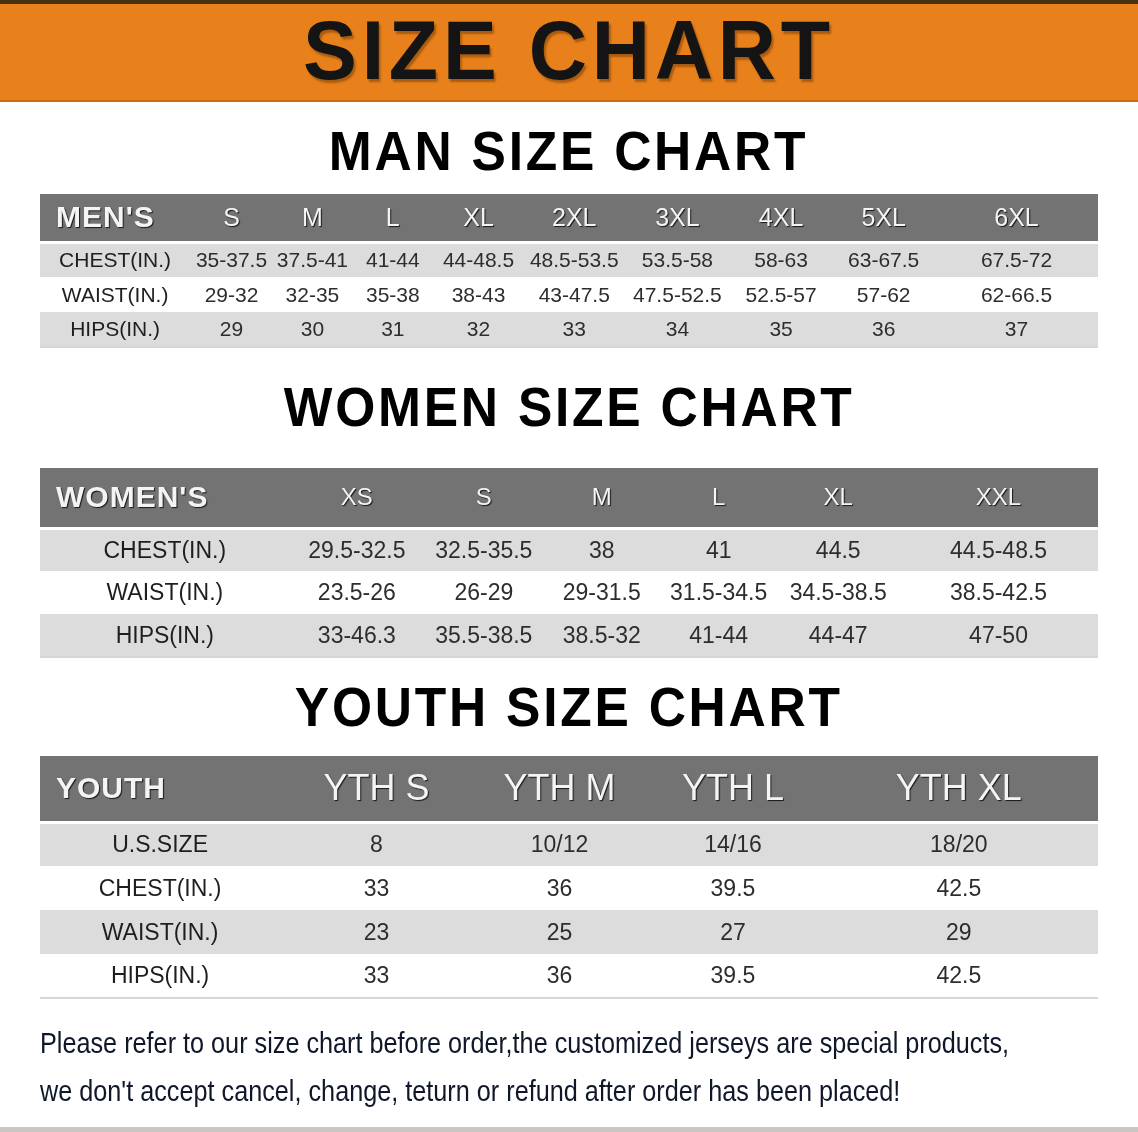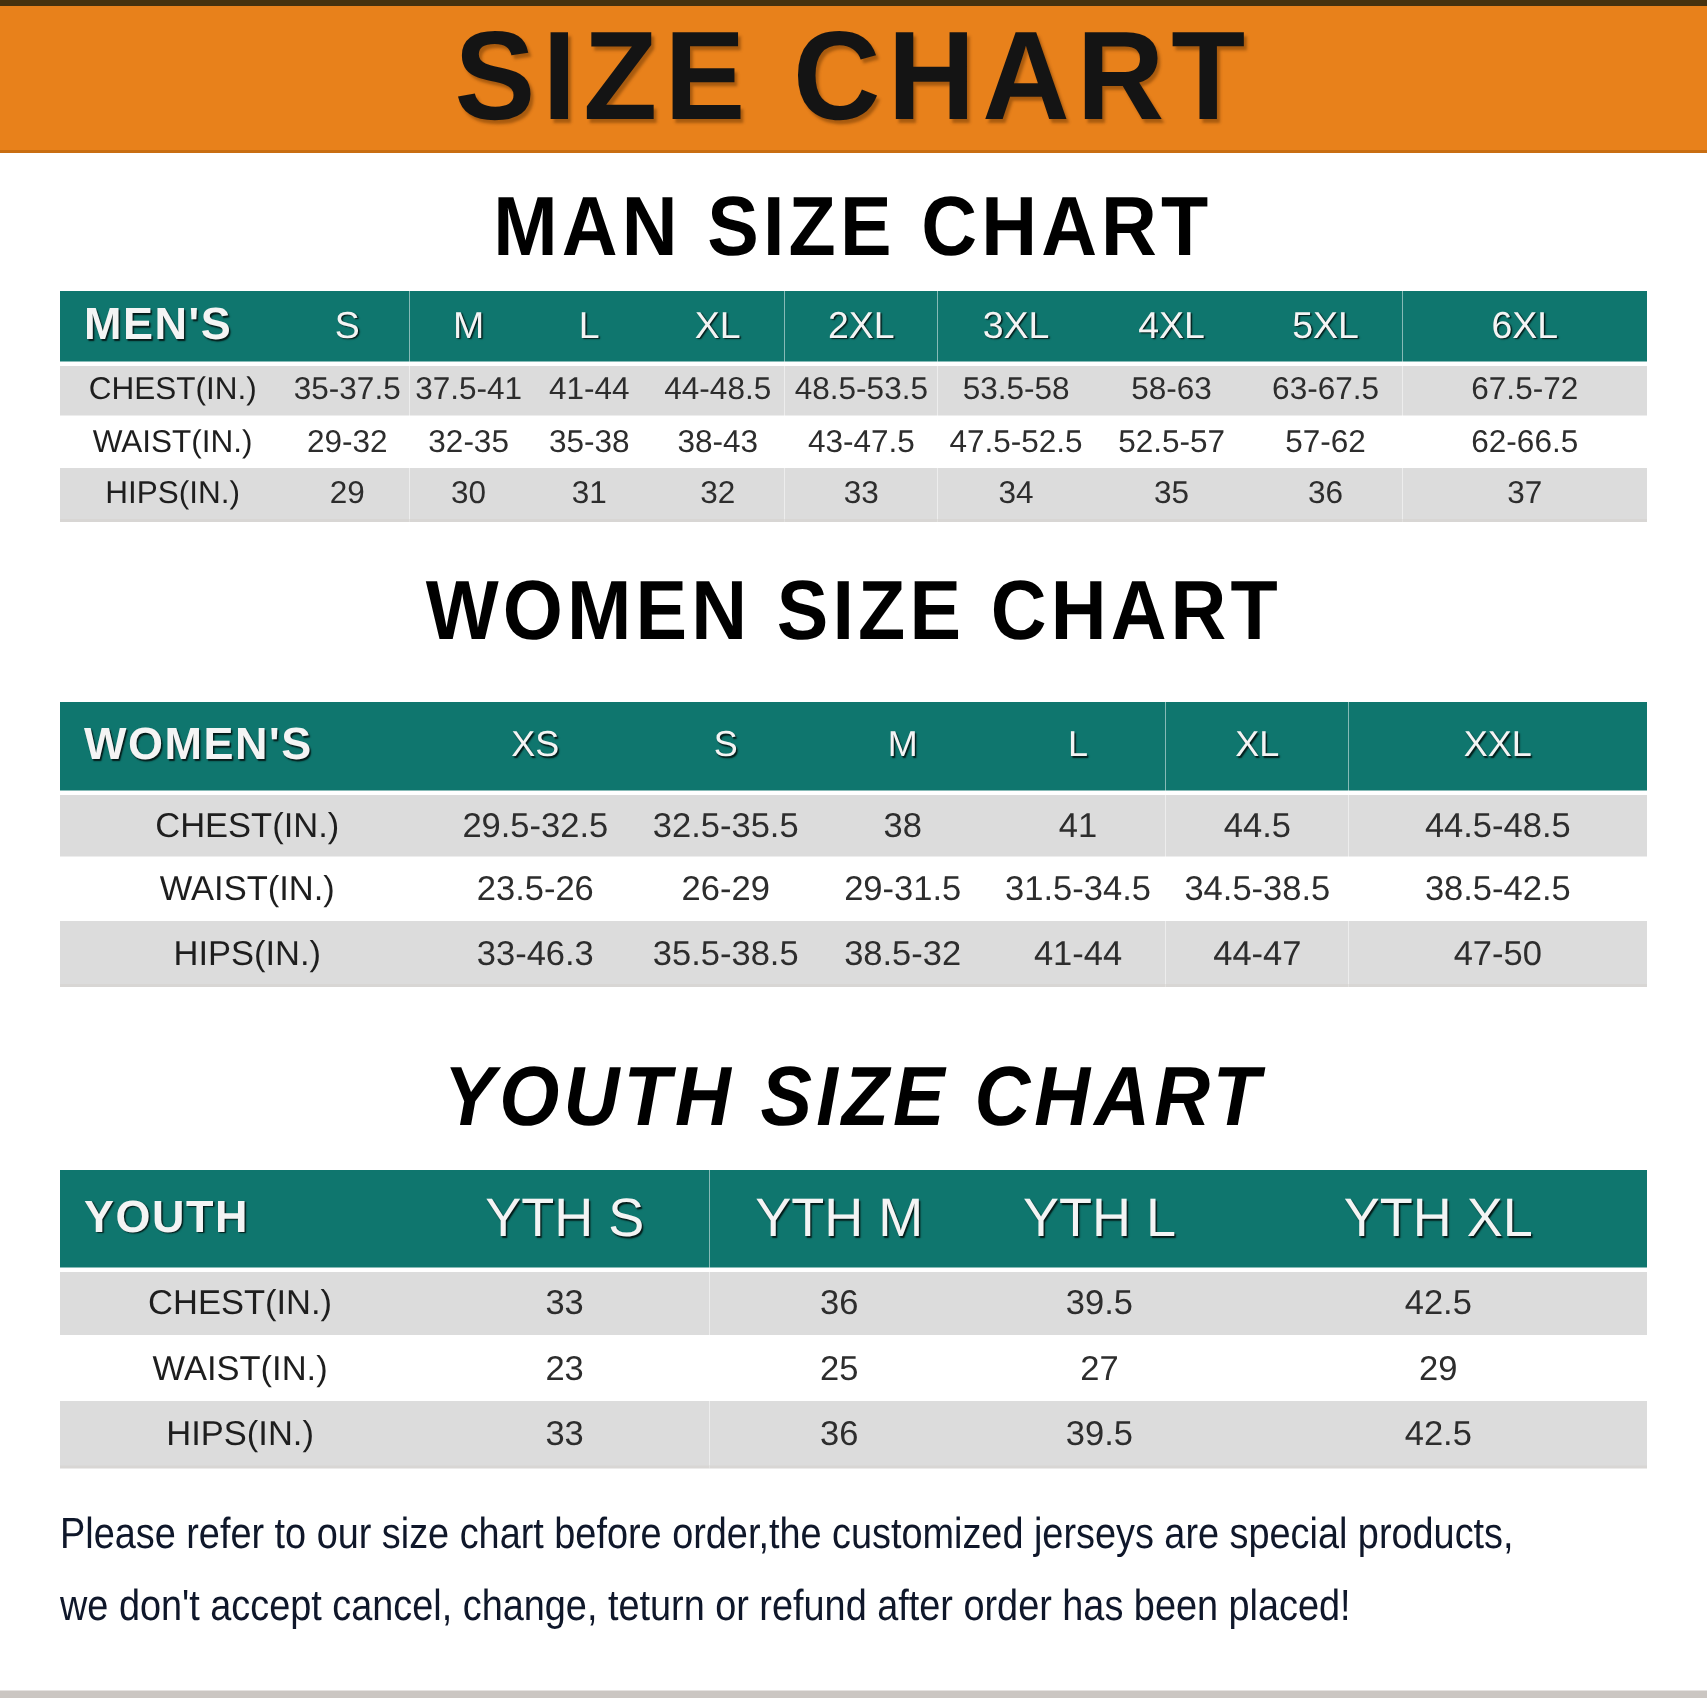--- a/index.html
+++ b/index.html
@@ -25,31 +25,31 @@
   }
   
   .sec-heading{
     margin:0;text-align:center;color:#000;
     font-size:56px;font-weight:bold;letter-spacing:3px;
     height:46px;line-height:46px;white-space:nowrap;
   }
   .sec-heading span{display:inline-block;transform:scaleX(0.92);transform-origin:center;}
   .h-man{margin-top:26px;}
   .h-women{margin-top:36px;}
-  .h-youth{margin-top:50px;font-style:italic;}
+  .h-youth{margin-top:26px;}
   
   table.size-table{
     border-collapse:collapse;table-layout:fixed;
     width:1058px;margin-left:40px;
     border-bottom:2px solid #d8d6d4;
   }
   .t-men{margin-top:20px;}
   .t-women{margin-top:38px;}
   .t-youth{margin-top:26px;}
-  .size-table thead tr{background:#0f766e;}
+  .size-table thead tr{background:#737373;}
   .size-table th{
     color:#f4f4f4;font-weight:normal;text-align:center;
     border-bottom:3px solid #ffffff;padding:0;
     text-shadow:1px 1px 1px rgba(0,0,0,0.8);
     white-space:nowrap;overflow:hidden;
   }
   .size-table th.lbl{
     text-align:left;padding-left:16px;
     font-weight:bold;letter-spacing:1px;font-size:30px;
   }
@@ -226,20 +226,27 @@
     <tr>
       <th class="lbl">YOUTH</th>
       <th>YTH S</th>
       <th>YTH M</th>
       <th>YTH L</th>
       <th>YTH XL</th>
     </tr>
   </thead>
   <tbody>
     <tr>
+      <td class="lbl">U.S.SIZE</td>
+      <td>8</td>
+      <td>10/12</td>
+      <td>14/16</td>
+      <td>18/20</td>
+    </tr>
+    <tr>
       <td class="lbl">CHEST(IN.)</td>
       <td>33</td>
       <td>36</td>
       <td>39.5</td>
       <td>42.5</td>
     </tr>
     <tr>
       <td class="lbl">WAIST(IN.)</td>
       <td>23</td>
       <td>25</td>

